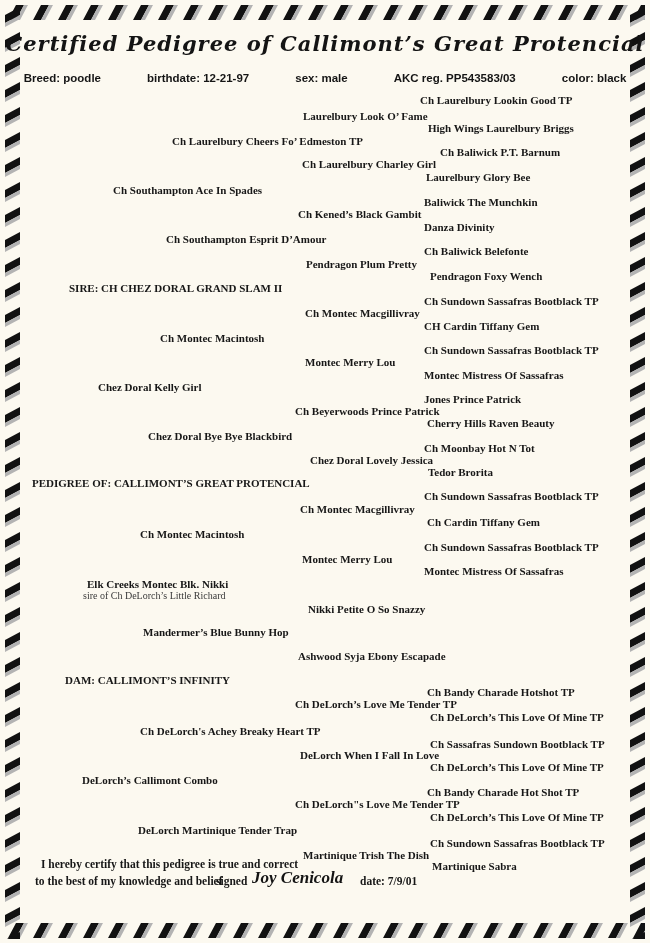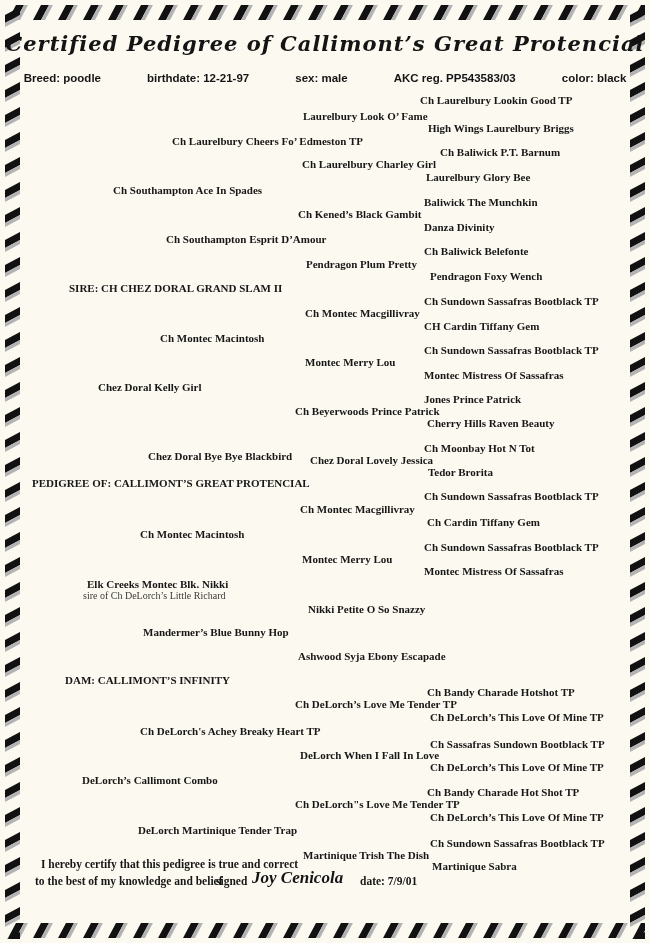--- a/index.html
+++ b/index.html
@@ -108,21 +108,21 @@
         <div class="row" style="left: 305px; top: 307px;">Ch Montec Macgillivray</div>
         <div class="row" style="left: 424px; top: 320px;">CH Cardin Tiffany Gem</div>
         <div class="row" style="left: 160px; top: 332px;">Ch Montec Macintosh</div>
         <div class="row" style="left: 424px; top: 344px;">Ch Sundown Sassafras Bootblack TP</div>
         <div class="row" style="left: 305px; top: 356px;">Montec Merry Lou</div>
         <div class="row" style="left: 424px; top: 369px;">Montec Mistress Of Sassafras</div>
         <div class="row" style="left: 98px; top: 381px;">Chez Doral Kelly Girl</div>
         <div class="row" style="left: 424px; top: 393px;">Jones Prince Patrick</div>
         <div class="row" style="left: 295px; top: 405px;">Ch Beyerwoods Prince Patrick</div>
         <div class="row" style="left: 427px; top: 417px;">Cherry Hills Raven Beauty</div>
-        <div class="row" style="left: 148px; top: 450px; text-align: center;">Chez Doral Bye Bye Blackbird</div>
+        <div class="row" style="left: 148px; top: 430px; text-align: center;">Chez Doral Bye Bye Blackbird</div>
         <div class="row" style="left: 424px; top: 442px;">Ch Moonbay Hot N Tot</div>
         <div class="row" style="left: 310px; top: 454px;">Chez Doral Lovely Jessica</div>
         <div class="row" style="left: 428px; top: 466px;">Tedor Brorita</div>
         <div class="row" style="left: 32px; top: 477px;">PEDIGREE OF:   CALLIMONT’S GREAT PROTENCIAL</div>
         <div class="row" style="left: 424px; top: 490px;">Ch Sundown Sassafras Bootblack TP</div>
         <div class="row" style="left: 300px; top: 503px;">Ch Montec Macgillivray</div>
         <div class="row" style="left: 427px; top: 516px;">Ch Cardin Tiffany Gem</div>
         <div class="row" style="left: 140px; top: 528px;">Ch Montec Macintosh</div>
         <div class="row" style="left: 424px; top: 541px;">Ch Sundown Sassafras Bootblack TP</div>
         <div class="row" style="left: 302px; top: 553px;">Montec Merry Lou</div>

